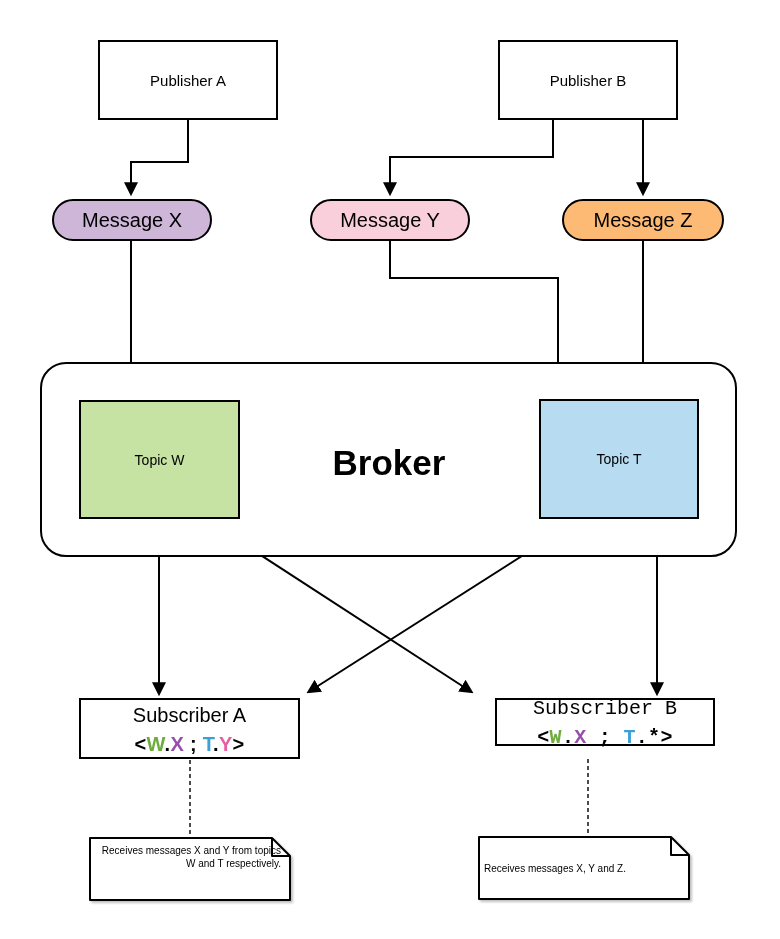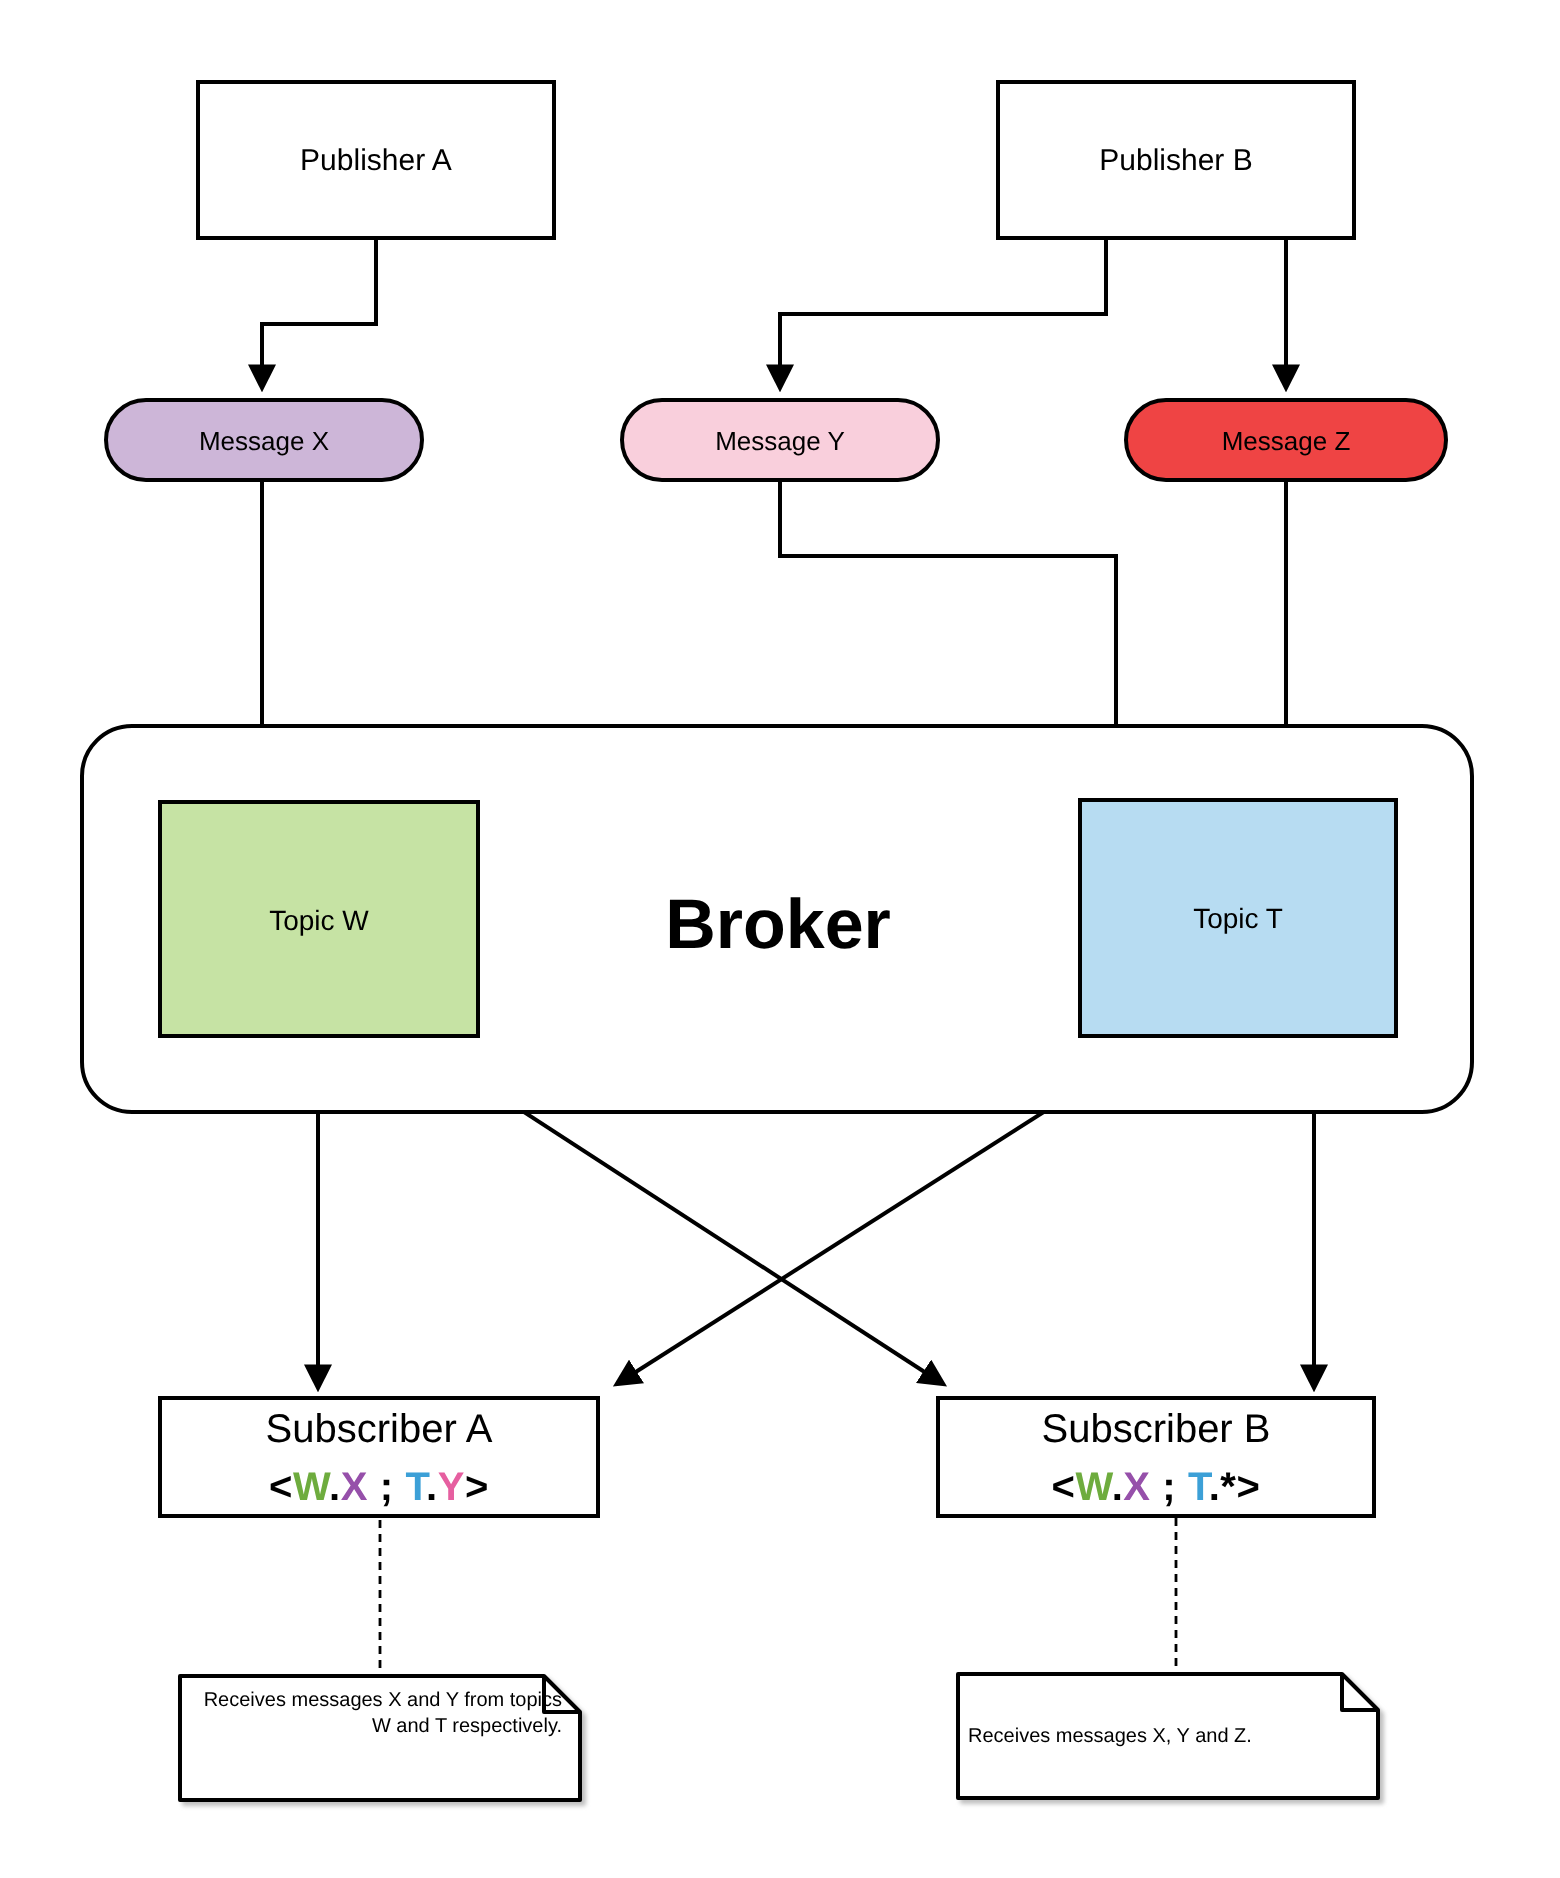--- a/index.html
+++ b/index.html
@@ -6,21 +6,21 @@
   .canvas{
     position:relative;width:780px;height:939px;background:#ffffff;overflow:hidden;
     font-family:"Liberation Sans", sans-serif;color:#000;
   }
   .layer{position:absolute;left:0;top:0;width:780px;height:939px;}
   .node{
     position:absolute;display:flex;align-items:center;justify-content:center;
     box-sizing:border-box;border:2px solid #000;background:#fff;text-align:center;
   }
   .rect{font-size:15px;}
-  .pill{border-radius:21px;font-size:13px;border-width:2px;}
+  .pill{border-radius:21px;font-size:20px;border-width:2px;}
   .broker-box{position:absolute;box-sizing:border-box;border:2px solid #000;border-radius:26px;background:#fff;}
   .topic{font-size:14px;}
   .broker-title{
     position:absolute;font-size:35px;font-weight:bold;text-align:center;
   }
   .subscriber{flex-direction:column;line-height:1.45;font-size:20px;padding-top:2px;}
   .expr{font-weight:bold;letter-spacing:0.3px;}
   .note-text{
     position:absolute;font-size:10px;line-height:1.3;text-align:right;
   }
@@ -73,38 +73,38 @@
   <div class="node rect" style="left:98px;top:40px;width:180px;height:80px;">
     <span>Publisher A</span>
   </div>
 
   <div class="node pill" style="left: 52px; top: 199px; width: 160px; height: 42px; background-color: rgb(205, 182, 216);">
     <span>Message X</span>
   </div>
   <div class="node pill" style="left: 310px; top: 199px; width: 160px; height: 42px; background-color: rgb(249, 207, 220);">
     <span>Message Y</span>
   </div>
-  <div class="node pill" style="left: 562px; top: 199px; width: 162px; height: 42px; background-color: #ef4444;">
+  <div class="node pill" style="left: 562px; top: 199px; width: 162px; height: 42px; background-color: #fdba74;">
     <span>Message Z</span>
   </div>
 
   <div class="node topic" style="left: 539px; top: 399px; width: 160px; height: 120px; background-color: rgb(183, 220, 242);">
     <span>Topic T</span>
   </div>
   <div class="node topic" style="left: 79px; top: 400px; width: 161px; height: 119px; background-color: rgb(198, 227, 164);">
     <span>Topic W</span>
   </div>
 
   <div class="node subscriber" style="left:79px;top:698px;width:221px;height:61px;">
     <span>Subscriber A</span>
     <span class="expr">
       <span style="color: rgb(0, 0, 0);">&lt;</span><span style="color: rgb(110, 172, 62);">W</span><span style="color: rgb(0, 0, 0);">.</span><span style="color: rgb(150, 80, 170);">X</span><span style="white-space: pre; color: rgb(0, 0, 0);"> ; </span><span style="color: rgb(60, 160, 215);">T</span><span style="color: rgb(0, 0, 0);">.</span><span style="color: rgb(230, 95, 160);">Y</span><span style="color: rgb(0, 0, 0);">&gt;</span>
     </span>
   </div>
-  <div class="node subscriber" style="left:468px;top:698px;width:220px;height:61px;">
+  <div class="node subscriber" style="left:495px;top:698px;width:220px;height:48px;font-family:Liberation Mono, monospace;">
     <span>Subscriber B</span>
     <span class="expr">
       <span style="color: rgb(0, 0, 0);">&lt;</span><span style="color: rgb(110, 172, 62);">W</span><span style="color: rgb(0, 0, 0);">.</span><span style="color: rgb(150, 80, 170);">X</span><span style="white-space: pre; color: rgb(0, 0, 0);"> ; </span><span style="color: rgb(60, 160, 215);">T</span><span style="color: rgb(0, 0, 0);">.</span><span style="color: rgb(0, 0, 0);">*</span><span style="color: rgb(0, 0, 0);">&gt;</span>
     </span>
   </div>
 
   <div class="note-text" style="left:95px;top:844px;width:186px;">Receives messages X and Y from topics W and T respectively.</div>
   <div class="note-text vcenter" style="left:484px;top:837px;width:200px;height:62px;">Receives messages X, Y and Z.</div>
 
 </div>

